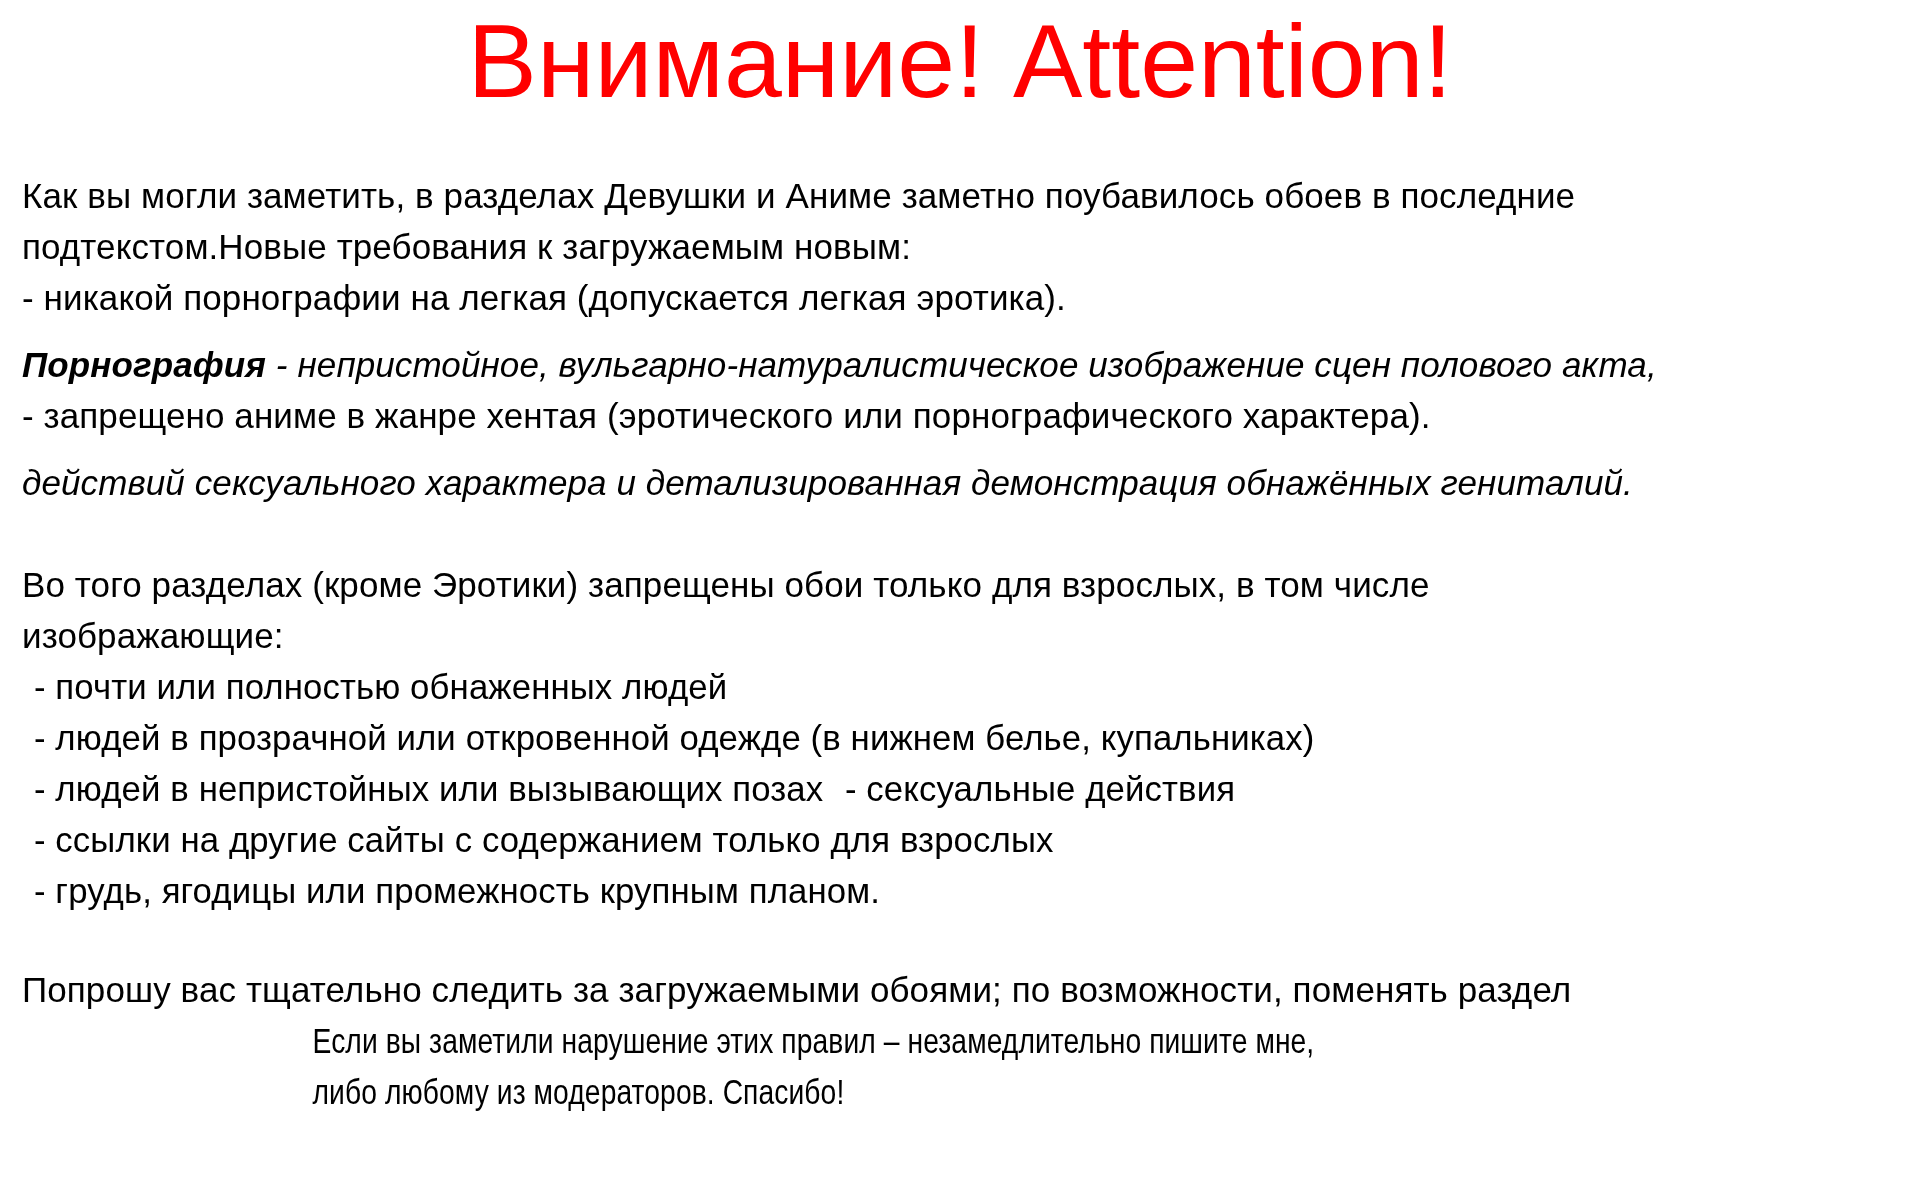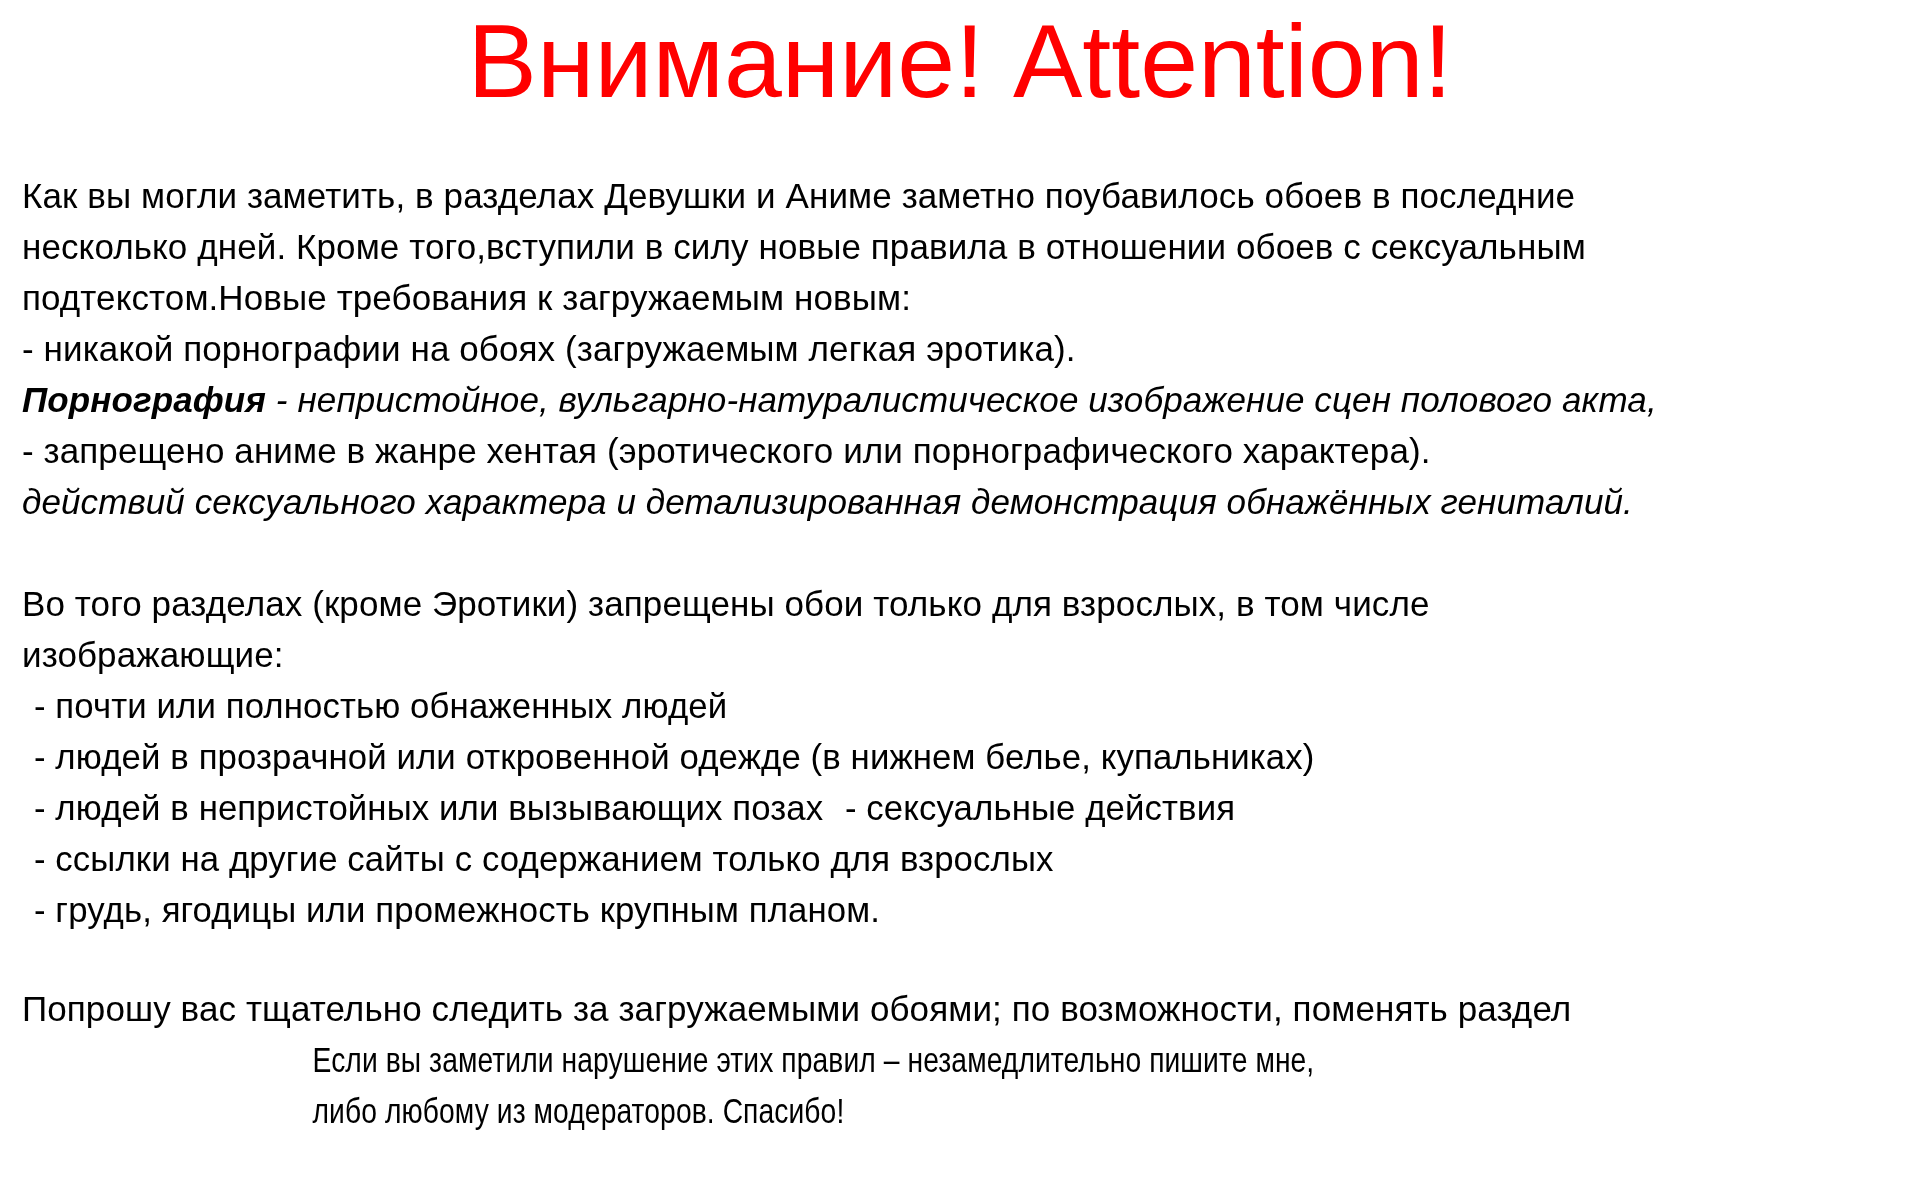--- a/index.html
+++ b/index.html
@@ -53,20 +53,21 @@
     font-family: "Liberation Sans", "DejaVu Sans", sans-serif;
     font-size: 35px;
     line-height: 51px;
     color: #000000;
     white-space: nowrap;
     letter-spacing: 0.1px;
   }
 
   .line.italic {
     font-style: italic;
+    margin-top: 16px;
   }
 
   .line .defterm {
     font-style: italic;
     font-weight: 700;
   }
 
   .line.indent-bullet {
     padding-left: 12px;
   }
@@ -87,23 +88,22 @@
 <body>
 
 <div id="page" style="background: rgb(255, 255, 255);">
 
   <div class="title" style="color: rgb(255, 0, 0);">Внимание! Attention!</div>
 
   <div class="body-block">
 
     
     <div class="line">Как вы могли заметить, в разделах Девушки и Аниме заметно поубавилось обоев в последние</div>
-    <div class="line">несколько дней. Кроме того,вступили в силу новые правила в отношении обоев с сексуальным</div>
     <div class="line">подтекстом.Новые требования к загружаемым новым:</div>
-    <div class="line">- никакой порнографии на обоях (загружаемым легкая эротика).</div>
+    <div class="line">- никакой порнографии на легкая (допускается легкая эротика).</div>
 
     
     <div class="line italic"><span class="defterm">Порнография</span><span> - непристойное, вульгарно-натуралистическое изображение сцен полового акта,</span></div>
     <div class="line"> - запрещено аниме в жанре хентая (эротического или порнографического характера).</div>
 
     <div class="line italic">действий сексуального характера и детализированная демонстрация обнажённых гениталий.</div>
 
     <div class="spacer"></div>
 
     

